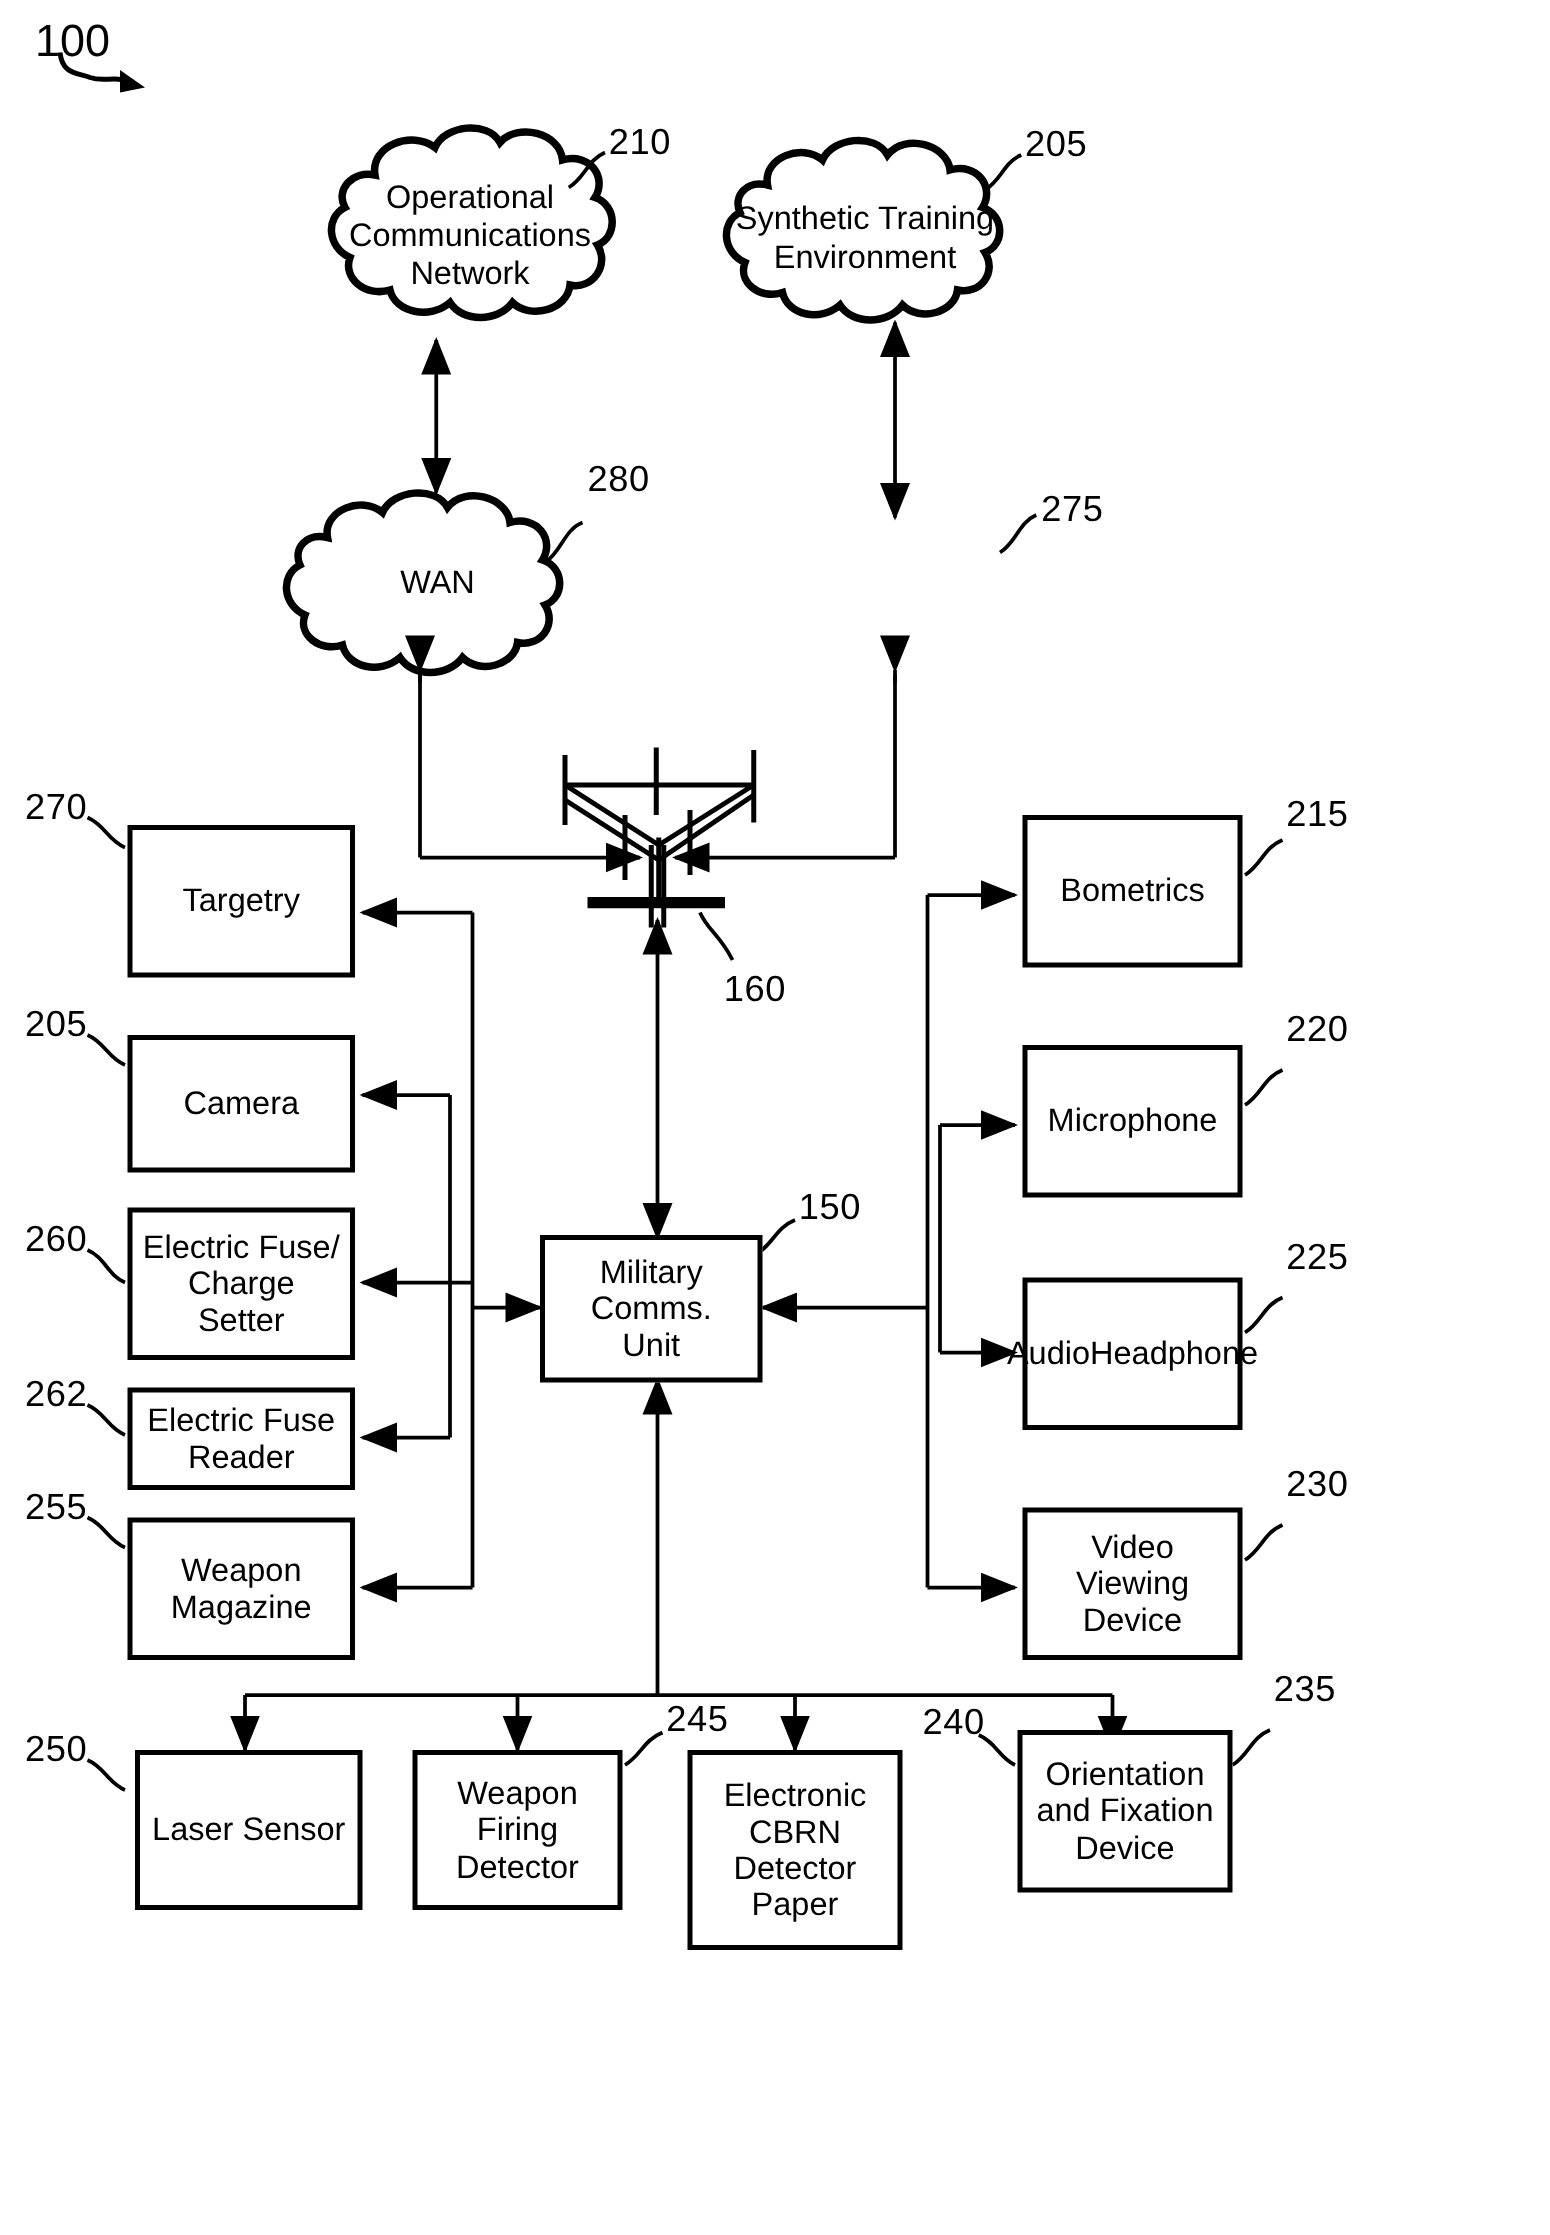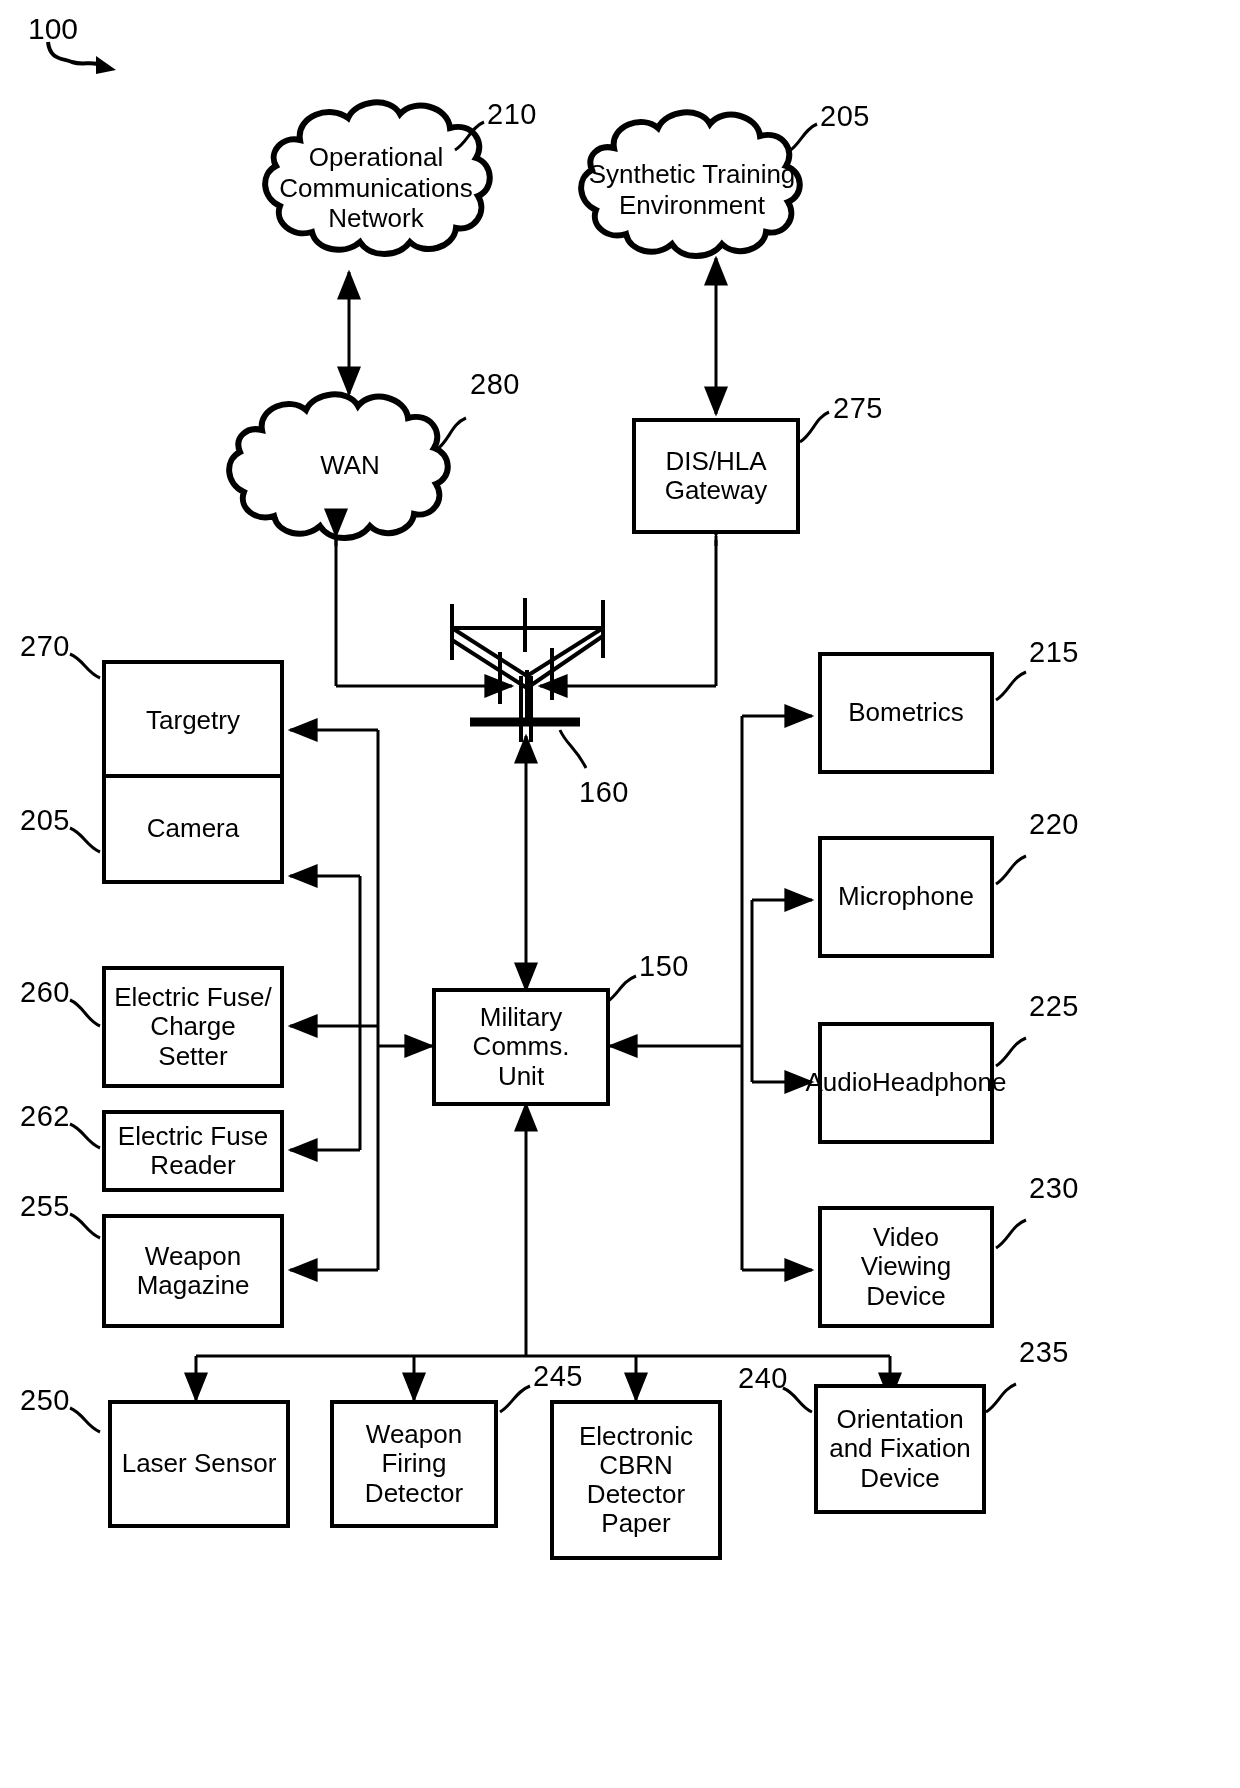--- a/index.html
+++ b/index.html
@@ -36,21 +36,21 @@
     pointer-events:none;
   }
   .ref{
     position:absolute;
     font-size:29px;
     letter-spacing:0.5px;
     white-space:nowrap;
   }
   .fig-ref{
     position:absolute;
-    font-size:30px;
+    font-size:36px;
   }
 </style>
 </head>
 <body>
 
 <div id="page">
 
   <svg class="layer" viewBox="0 0 1240 1788">
     <defs>
       <marker id="arrow" markerWidth="12" markerHeight="12" refX="9.2" refY="4" orient="auto" markerUnits="strokeWidth">
@@ -198,36 +198,32 @@
 
   <div class="cloud-label" style="left:570px;top:158px;width:244px;height:64px;flex-direction:column;">
     <span>Synthetic Training</span>
     <span>Environment</span>
   </div>
 
   <div class="cloud-label" style="left:276px;top:448px;width:148px;height:34px;">
     <span>WAN</span>
   </div>
 
-  <div class="node" style="left:632px;top:418px;width:168px;height:116px;flex-direction:column;">
-    <span>DIS/HLA</span>
-    <span>Gateway</span>
-  </div>
 
   <div class="node" style="left:102px;top:660px;width:182px;height:122px;">
     <span>Targetry</span>
   </div>
 
   <div class="node" style="left:432px;top:988px;width:178px;height:118px;flex-direction:column;">
     <span>Military</span>
     <span>Comms.</span>
     <span>Unit</span>
   </div>
 
-  <div class="node" style="left:102px;top:774px;width:182px;height:110px;">
+  <div class="node" style="left:102px;top:828px;width:182px;height:110px;">
     <span>Camera</span>
   </div>
 
   <div class="node" style="left:102px;top:966px;width:182px;height:122px;flex-direction:column;">
     <span>Electric Fuse/</span>
     <span>Charge</span>
     <span>Setter</span>
   </div>
 
   <div class="node" style="left:102px;top:1110px;width:182px;height:82px;flex-direction:column;">

